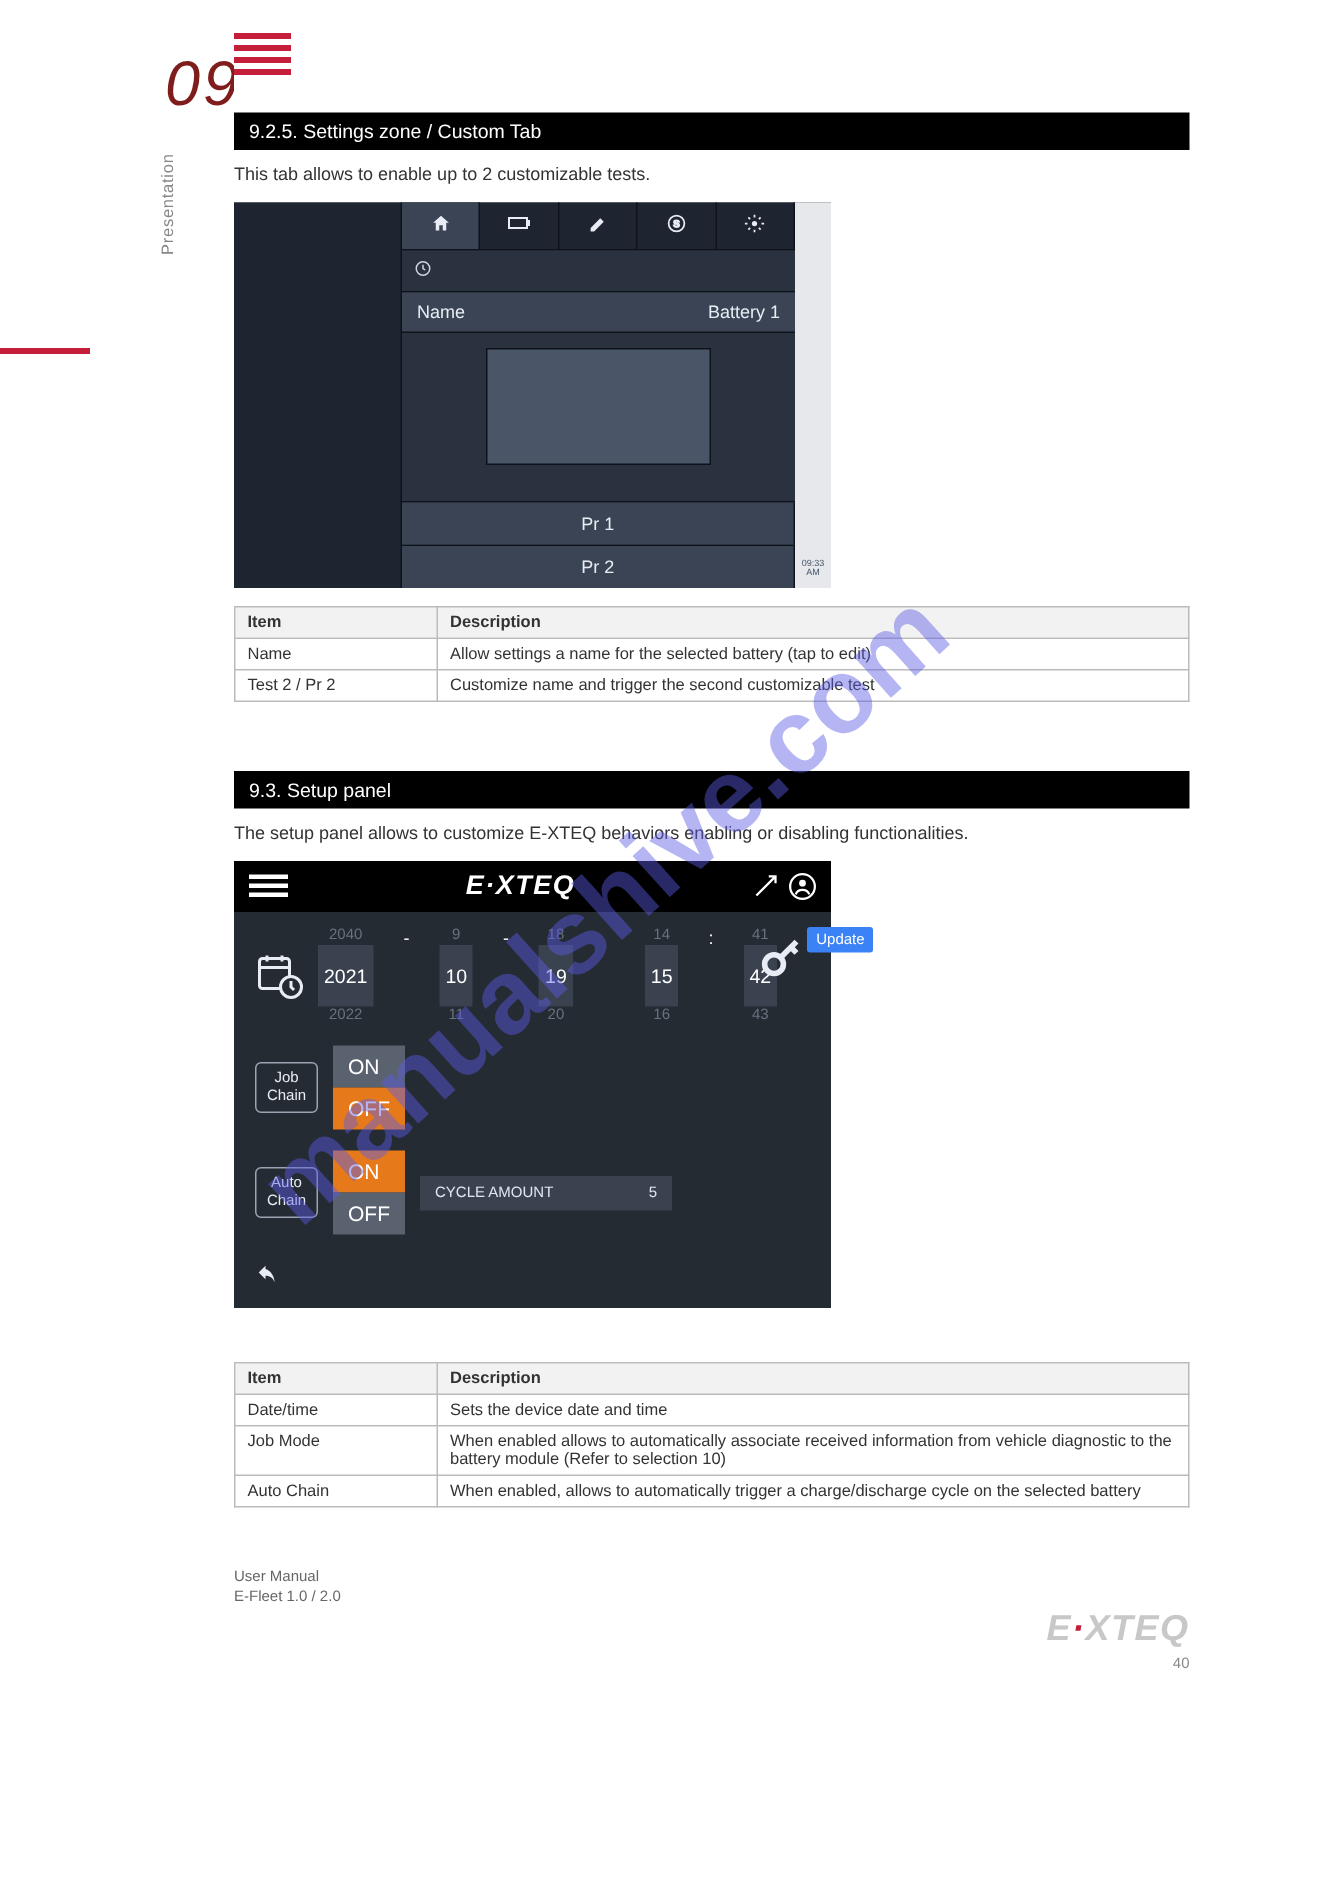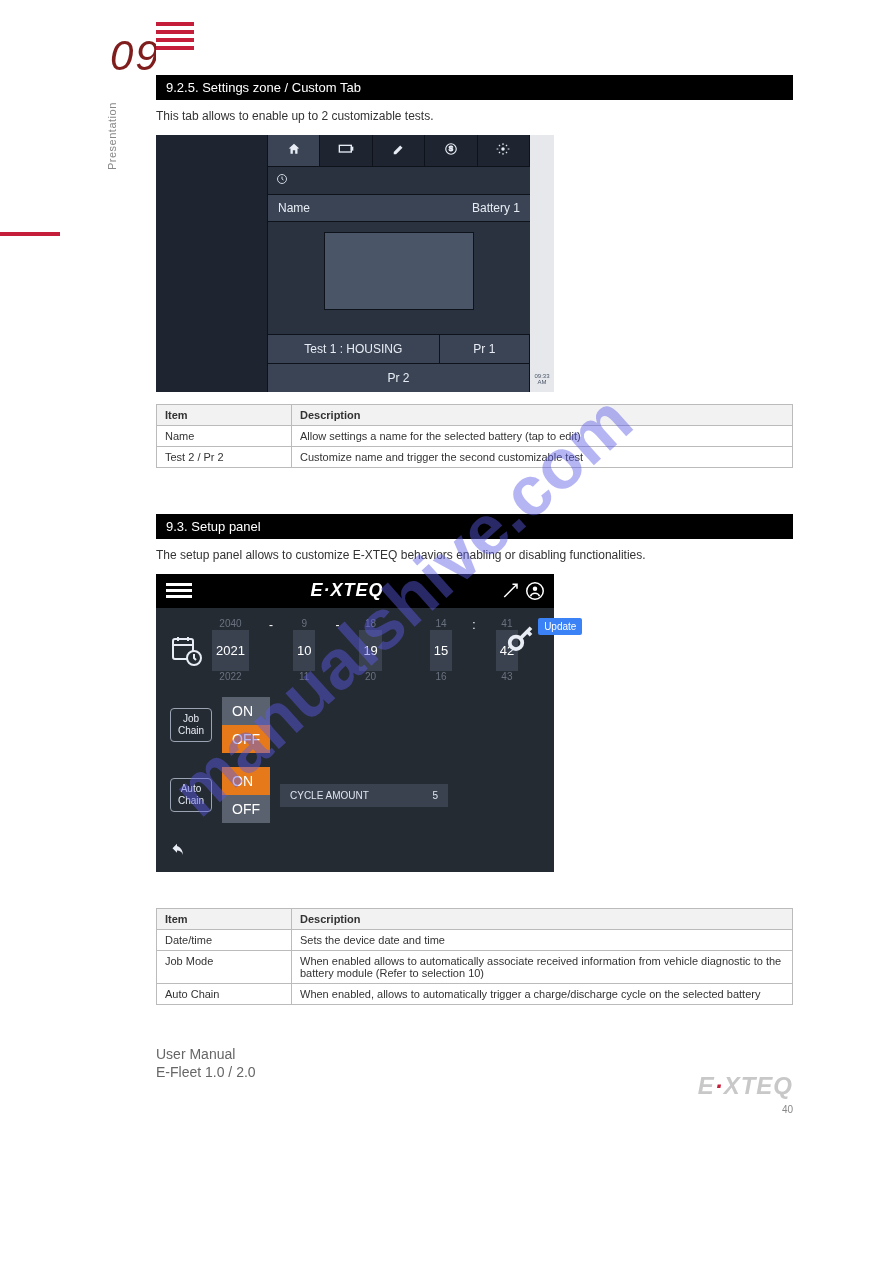--- a/index.html
+++ b/index.html
@@ -287,21 +287,21 @@
     z-index: 5;
   }
 
   
   .footer {
     position: relative;
     margin-top: 40px;
     height: 70px;
   }
   .footer-left {
-    font-size: 14px;
+    font-size: 10px;
     color: #666;
     line-height: 1.3;
   }
   .footer-right {
     position: absolute;
     right: 0;
     bottom: 0;
   }
   .footer-logo {
     font-weight: 900;
@@ -381,21 +381,20 @@
               </svg>
           </div>
           <div class="shot1-namebar">
             <span>Name</span>
             <span>Battery 1</span>
           </div>
           <div class="shot1-body">
             <div class="shot1-imgplaceholder"></div>
           </div>
           <div class="shot1-rowbtn">
-            <div class="shot1-btn wide">Test 1 : HOUSING</div>
             <div class="shot1-btn narrow">Pr 1</div>
           </div>
           <div class="shot1-rowbtn">
             <div class="shot1-btn narrow">Pr 2</div>
           </div>
         </div>
         <div class="shot1-timecol">
           <div class="shot1-time">
             <span>09:33</span><br><span>AM</span>
           </div>

